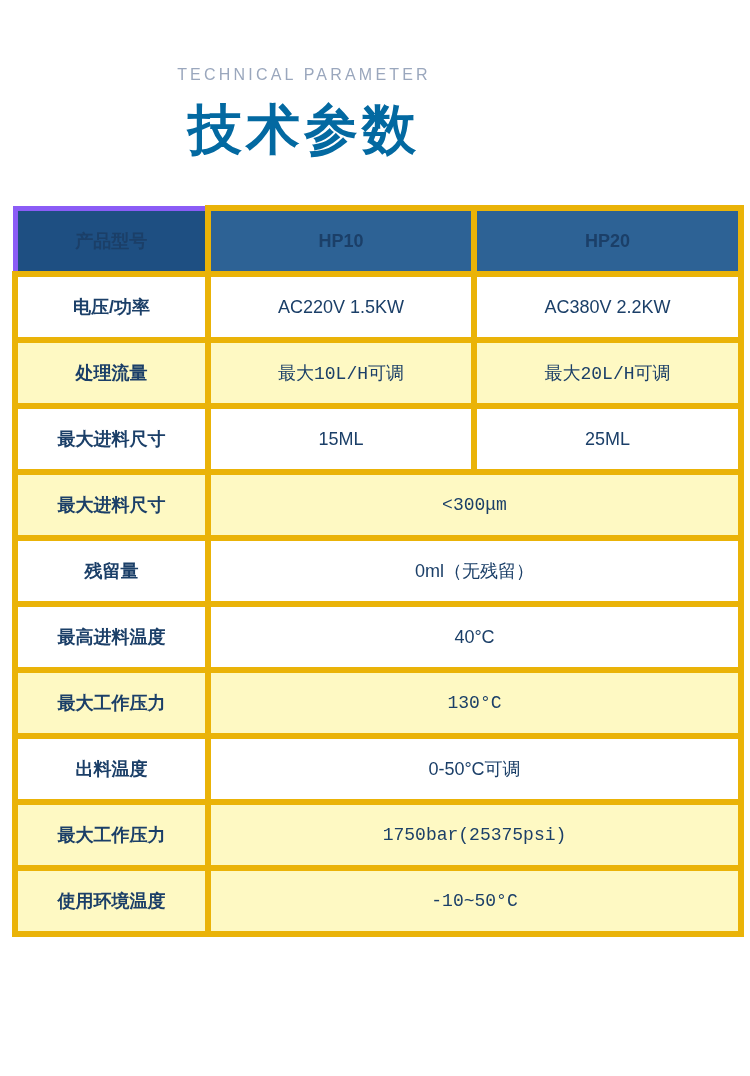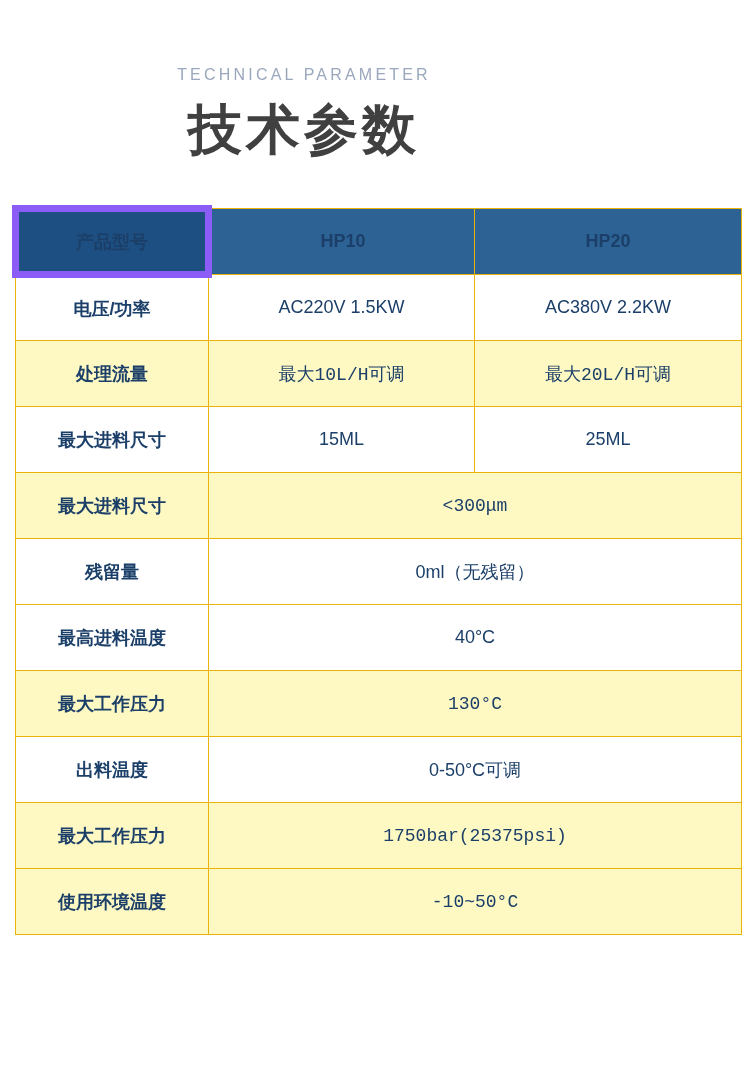--- a/index.html
+++ b/index.html
@@ -28,60 +28,60 @@
     font-size: 16px;
     letter-spacing: 3.2px;
     color: #9aa7bd;
     font-weight: 500;
     text-transform: uppercase;
   }
   .title {
     margin-top: 16px;
     font-size: 54px;
     font-weight: bold;
-    color: #404040;
+    color: #0369a1;
     letter-spacing: 4px;
     line-height: 1.1;
   }
 
   .table-wrap {
     margin-top: 46px;
     padding: 0 12px;
     box-sizing: border-box;
   }
   table.spec {
     width: 726px;
     border-collapse: collapse;
     table-layout: fixed;
   }
   table.spec col.c1 { width: 193px; }
   table.spec col.c2 { width: 266px; }
   table.spec col.c3 { width: 267px; }
 
   table.spec th, table.spec td {
-    border: 1px solid #eab308;
+    border: 6px solid #eab308;
     height: 66px;
     text-align: center;
     vertical-align: middle;
     font-size: 18px;
     color: #1b3f68;
     padding: 0 6px;
     box-sizing: border-box;
   }
   thead th {
     background: #2d6295;
     color: #ffffff;
     font-weight: bold;
     font-size: 20px;
     border: 1px solid #2d6295;
     height: 68px;
   }
   thead th.label-head {
     background: #1e4f82;
-    border: 7px solid #8b5cf6;
+    border: 5px solid #8b5cf6;
   }
   tbody tr.alt td {
     background: #fef9c3;
     font-family: Liberation Mono, monospace;
   }
   tbody tr td {
     background: #ffffff;
   }
   td.label {
     font-weight: bold;

